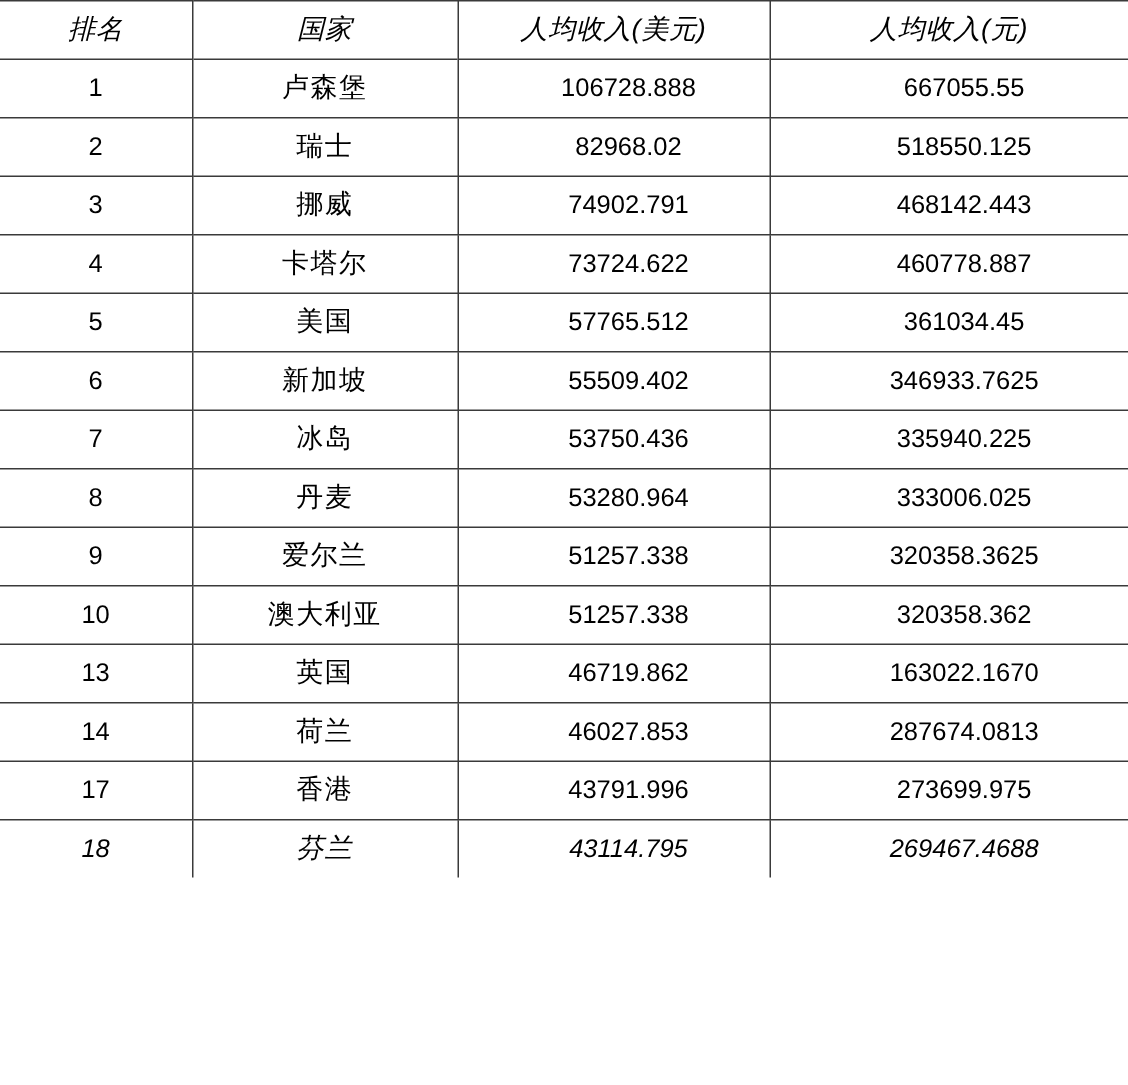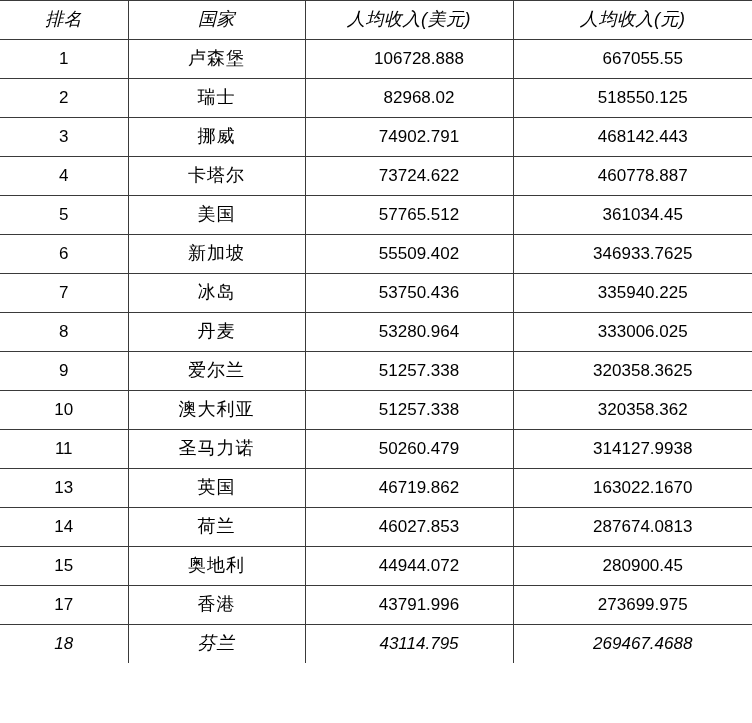--- a/index.html
+++ b/index.html
@@ -126,42 +126,30 @@
         <td class="num">51257.338</td>
         <td class="num">320358.3625</td>
       </tr>
       <tr>
         <td class="rank">10</td>
         <td class="country">澳大利亚</td>
         <td class="num">51257.338</td>
         <td class="num">320358.362</td>
       </tr>
       <tr>
-        <td class="rank">11</td>
-        <td class="country">圣马力诺</td>
-        <td class="num">50260.479</td>
-        <td class="num">314127.9938</td>
-      </tr>
-      <tr>
         <td class="rank">13</td>
         <td class="country">英国</td>
         <td class="num">46719.862</td>
         <td class="num">163022.1670</td>
       </tr>
       <tr>
         <td class="rank">14</td>
         <td class="country">荷兰</td>
         <td class="num">46027.853</td>
         <td class="num">287674.0813</td>
-      </tr>
-      <tr>
-        <td class="rank">15</td>
-        <td class="country">奥地利</td>
-        <td class="num">44944.072</td>
-        <td class="num">280900.45</td>
       </tr>
       <tr>
         <td class="rank">17</td>
         <td class="country">香港</td>
         <td class="num">43791.996</td>
         <td class="num">273699.975</td>
       </tr>
       <tr>
         <td class="rank">18</td>
         <td class="country">芬兰</td>

